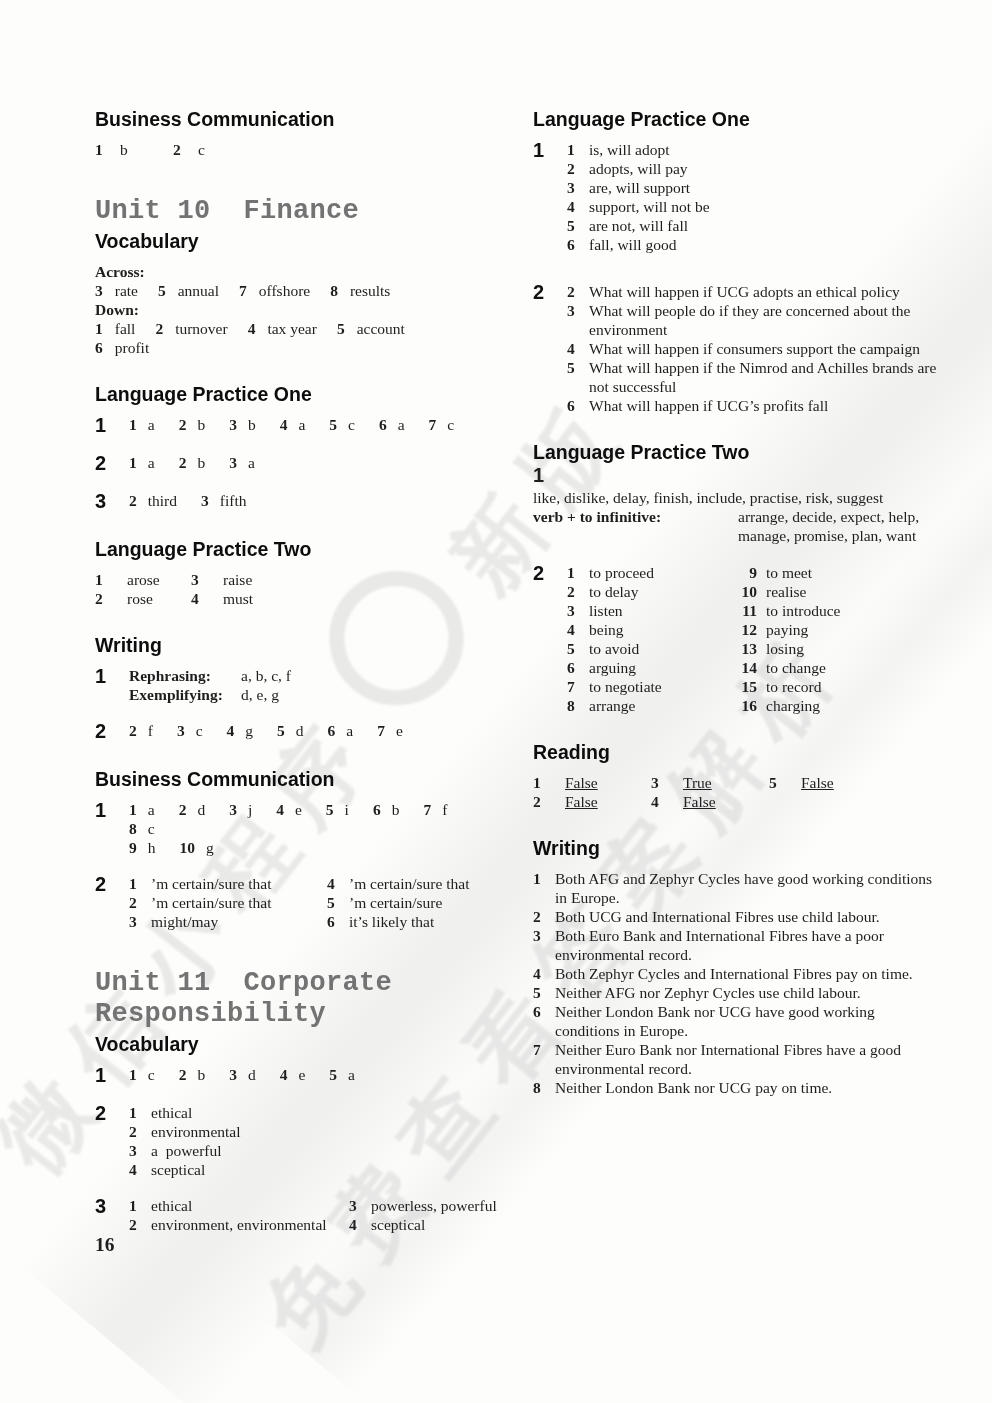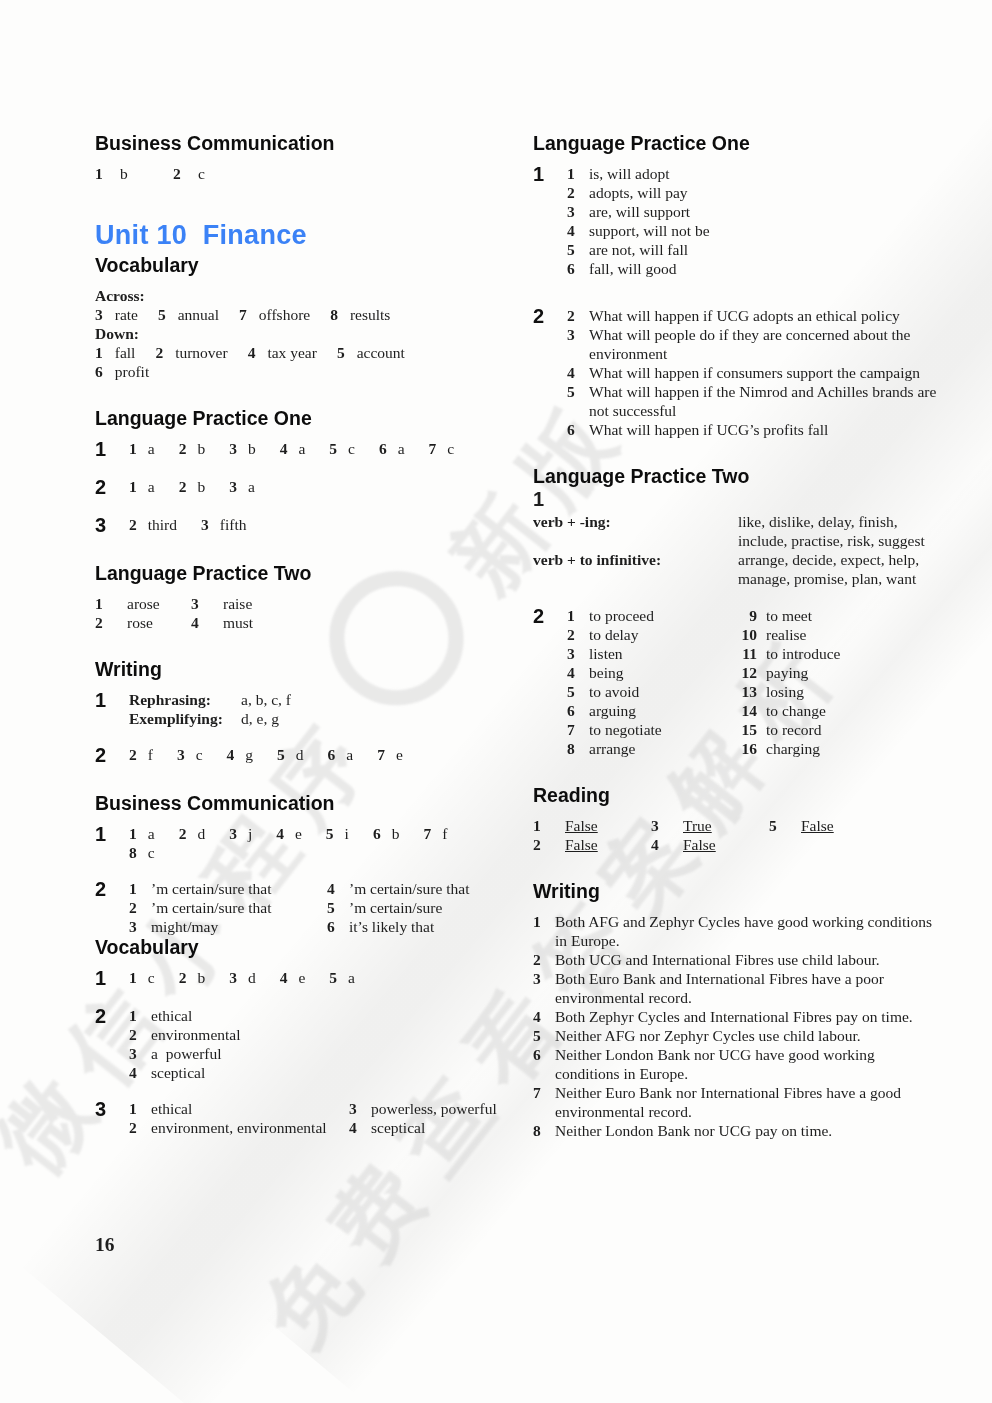--- a/index.html
+++ b/index.html
@@ -14,27 +14,27 @@
     background:linear-gradient(to bottom,rgba(0,0,0,0) 0%,rgba(0,0,0,0.04) 50%,rgba(0,0,0,0) 100%);}
   .watermark{position:absolute;inset:0;z-index:1;pointer-events:none;}
   .wm-line{position:absolute;font-family:"DejaVu Sans",sans-serif;font-weight:700;
            color:#c3c3c3;opacity:.34;filter:blur(1.2px);white-space:nowrap;
            font-size:88px;letter-spacing:22px;transform:rotate(-52deg);transform-origin:left bottom;}
   .wm-line1{left:66px;top:1046px;}
   .wm-line2{left:330px;top:1252px;}
   .wm-badge{display:inline-block;width:104px;height:104px;border:15px solid currentColor;
             border-radius:50%;vertical-align:-14px;margin:0 26px;}
   
-  .col{position:absolute;top:132px;z-index:2;font-size:15.5px;line-height:19px;}
+  .col{position:absolute;top:108px;z-index:2;font-size:15.5px;line-height:19px;}
   .col-left{left:95px;width:402px;}
   .col-right{left:533px;width:408px;}
   .h-sec{font-family:"Liberation Sans","DejaVu Sans",sans-serif;font-weight:700;font-size:19.5px;
          line-height:23px;color:#0d0d0d;margin:0 0 9px;white-space:pre-wrap;}
-  .h-unit{font-family:Liberation Sans, sans-serif;font-weight:700;font-size:27px;
-          line-height:31px;color:#3b82f6;letter-spacing:.3px;margin:0 0 3px;white-space:pre-wrap;}
+  .h-unit{font-family:Liberation Mono, monospace;font-weight:700;font-size:27px;
+          line-height:31px;color:#737373;letter-spacing:.3px;margin:0 0 3px;white-space:pre-wrap;}
   .mt-sec{margin-top:26px;} .mt-unit{margin-top:37px;} .mt-sm{margin-top:4px;}
   
   .ex{display:flex;margin-top:6px;}
   .ex + .ex{margin-top:17px;}
   .ex-num{flex:none;width:34px;font-family:"Liberation Sans","DejaVu Sans",sans-serif;
           font-weight:700;font-size:20px;line-height:21px;color:#111;}
   .ex-body{flex:1;min-width:0;}
   
   .ans-line{display:flex;}
   .ln{flex:none;width:22px;font-weight:700;}
@@ -138,20 +138,21 @@
     <div class="ex">
       <span class="ex-num">2</span>
       <span class="ex-body"><span class="pair"><span class="pn">2</span><span class="pv">f</span></span><span class="pair"><span class="pn">3</span><span class="pv">c</span></span><span class="pair"><span class="pn">4</span><span class="pv">g</span></span><span class="pair"><span class="pn">5</span><span class="pv">d</span></span><span class="pair"><span class="pn">6</span><span class="pv">a</span></span><span class="pair"><span class="pn">7</span><span class="pv">e</span></span></span>
     </div>
 
     <div class="h-sec mt-sec">Business Communication</div>
     <div class="ex">
       <span class="ex-num">1</span>
       <span class="ex-body">
         <span style="display:block"><span class="pair"><span class="pn">1</span><span class="pv">a</span></span><span class="pair"><span class="pn">2</span><span class="pv">d</span></span><span class="pair"><span class="pn">3</span><span class="pv">j</span></span><span class="pair"><span class="pn">4</span><span class="pv">e</span></span><span class="pair"><span class="pn">5</span><span class="pv">i</span></span><span class="pair"><span class="pn">6</span><span class="pv">b</span></span><span class="pair"><span class="pn">7</span><span class="pv">f</span></span><span class="pair"><span class="pn">8</span><span class="pv">c</span></span></span>
+        <span style="display:block"><span class="pair"><span class="pn">9</span><span class="pv">h</span></span><span class="pair"><span class="pn">10</span><span class="pv">g</span></span></span>
       </span>
     </div>
     <div class="ex">
       <span class="ex-num">2</span>
       <span class="ex-body twocol bc2">
         <span class="colA">
             <div class="ans-line">
               <span class="ln">1</span>
               <span class="lt">’m certain/sure that</span>
             </div>
@@ -174,20 +175,21 @@
               <span class="lt">’m certain/sure</span>
             </div>
             <div class="ans-line">
               <span class="ln">6</span>
               <span class="lt">it’s likely that</span>
             </div>
           </span>
       </span>
     </div>
 
+    <div class="h-unit mt-unit">Unit 11  Corporate Responsibility</div>
     <div class="h-sec">Vocabulary</div>
     <div class="ex">
       <span class="ex-num">1</span>
       <span class="ex-body"><span class="pair"><span class="pn">1</span><span class="pv">c</span></span><span class="pair"><span class="pn">2</span><span class="pv">b</span></span><span class="pair"><span class="pn">3</span><span class="pv">d</span></span><span class="pair"><span class="pn">4</span><span class="pv">e</span></span><span class="pair"><span class="pn">5</span><span class="pv">a</span></span></span>
     </div>
     <div class="ex">
       <span class="ex-num">2</span>
       <span class="ex-body">
           <div class="ans-line">
             <span class="ln">1</span>
@@ -289,21 +291,20 @@
             <span class="ln">6</span>
             <span class="lt">What will happen if UCG’s profits fall</span>
           </div>
         </span>
     </div>
 
     <div class="h-sec mt-sec" style="margin-bottom:0">Language Practice Two</div>
     <div class="sub-num">1</div>
     <div class="defs-lp2">
         <div class="def-row">
-          <span class="def-label">verb + -ing:</span>
           <span class="def-value">like, dislike, delay, finish, include, practise, risk, suggest</span>
         </div>
         <div class="def-row">
           <span class="def-label">verb + to infinitive:</span>
           <span class="def-value">arrange, decide, expect, help, manage, promise, plan, want</span>
         </div>
       </div>
 
     <div class="ex" style="margin-top:18px">
       <span class="ex-num">2</span>

